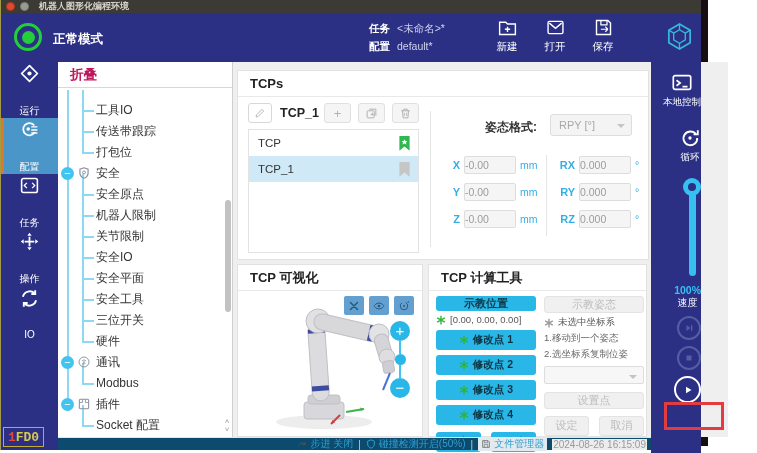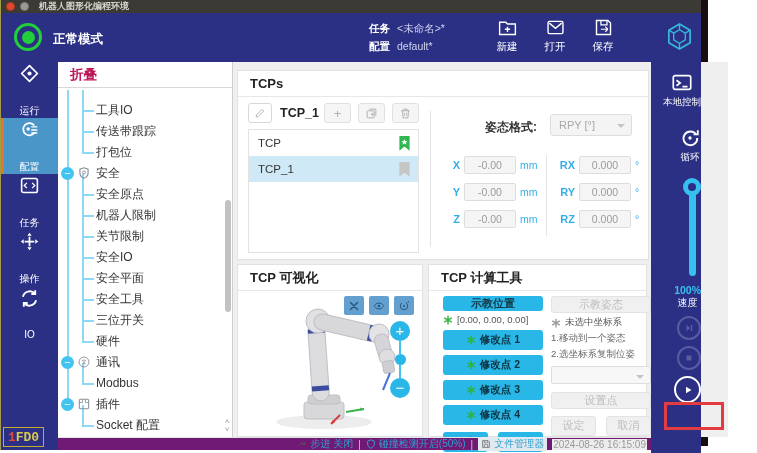--- a/index.html
+++ b/index.html
@@ -101,38 +101,38 @@
   .bm-gray .bm-star { display:none; }
   .tcps-div { position:absolute; left:192px; top:14px; height:136px; border-left:1px solid #e5e5e5; }
   .pose-fmt-label { position:absolute; left:247px; top:22px; font-size:12px; font-weight:bold; color:#333; }
   .pose-fmt-select { position:absolute; left:312px; top:17px; width:82px; height:22px; background:#f4f4f4; border:1px solid #ddd; border-radius:3px; font-size:11px; color:#a8a8a8; line-height:20px; padding-left:8px; cursor:pointer; }
   .chev { position:absolute; right:6px; top:9px; width:0; height:0; border-left:4px solid transparent; border-right:4px solid transparent; border-top:4px solid #c4c4c4; }
   .fields { position:absolute; left:204px; top:58px; display:flex; }
   .fcol { width:104px; }
   .fcol.rot { border-left:1px solid #e5e5e5; padding-left:10px; width:110px; }
   .frow { display:flex; align-items:center; height:20px; margin-bottom:7px; }
   .flabel { width:18px; text-align:right; font-size:11px; font-weight:bold; color:#35aee8; margin-right:4px; }
-  .finput { width:52px; height:18px; background:#f5f5f5; border:1px solid #ddd; border-radius:2px; font-size:10.5px; color:#9b9b9b; text-align:center; line-height:17px; }
+  .finput { width:52px; height:18px; background:#f5f5f5; border:1px solid #ddd; border-radius:2px; font-size:10.5px; color:#9b9b9b; text-align:left; line-height:17px; }
   .funit { font-size:10.5px; color:#35aee8; margin-left:4px; }
 
   
   .viz-body { position:relative; height:145px; overflow:hidden; }
   .viz-btn { position:absolute; top:5px; width:20px; height:19px; background:#64a0cf; border-radius:2px; display:flex; align-items:center; justify-content:center; cursor:pointer; }
   .viz-btn svg { width:12px; height:12px; }
   .vb1 { left:106px; } .vb2 { left:131px; } .vb3 { left:156px; }
   .zoomctl { position:absolute; left:150px; top:30px; width:24px; display:flex; flex-direction:column; align-items:center; }
   .zc-line { width:2px; height:13px; background:#41c5f0; }
   .zc-btn { width:20px; height:20px; border-radius:50%; background:#29b7e8; color:#fff; font-size:15px; line-height:19px; text-align:center; cursor:pointer; }
   .zc-plus::before { content:"+"; }
   .zc-minus::before { content:"\2212"; }
   .zc-dot { width:11px; height:11px; border-radius:50%; background:#29b7e8; cursor:pointer; }
   .robot { position:absolute; left:0px; top:0px; }
 
   
-  .calc-body { position:relative; height:145px; padding:5px 7px 0 14px; display:flex; gap:8px; }
+  .calc-body { position:relative; height:145px; padding:5px 7px 0 7px; display:flex; gap:8px; }
   .ccol { display:flex; flex-direction:column; }
   .ccol-l { width:100px; }
   .ccol-r { width:100px; }
   .cbtn { height:20px; border-radius:3px; font-size:11px; display:flex; align-items:center; justify-content:center; cursor:pointer; white-space:nowrap; }
   .cbtn-cyan { background:#29b7e8; color:#103948; font-weight:bold; }
   .cbtn-gray { background:#f0f0f0; color:#bcbcbc; border:1px solid #e3e3e3; }
   .snow { display:inline-block; width:10px; height:10px; margin-right:4px; flex:none; }
   .snow svg { width:10px; height:10px; display:block; }
   .snow-green { color:#2eb33b; }
   .snow-gray { color:#9a9a9a; }
@@ -161,21 +161,21 @@
   .slider-knob { position:absolute; left:0; top:0; width:18px; height:18px; background:#35c0f0; border-radius:50%; cursor:pointer; }
   .slider-knob::after { content:""; position:absolute; left:5px; top:5px; width:8px; height:8px; background:#2b3085; border-radius:50%; }
   .rb-speed { margin-top:6px; text-align:center; }
   .rb-speed .pct { color:#35c0f0; font-size:10.5px; font-weight:bold; }
   .rb-speed .sl { color:#fff; font-size:10px; }
   .tbtn { width:24px; height:24px; border-radius:50%; border:2px solid #565da0; display:flex; align-items:center; justify-content:center; margin-top:6px; color:#565da0; cursor:pointer; }
   .tbtn svg { width:12px; height:12px; }
   .tbtn.bright { border-color:#fff; color:#fff; width:27px; height:27px; }
 
   
-  .statusbar { position:absolute; left:57px; top:437px; width:593px; height:13px; background:#701a75; border-top:1px solid #e4e4e4; display:flex; align-items:center; justify-content:flex-end; font-size:10px; gap:5px; padding-right:4px; }
+  .statusbar { position:absolute; left:57px; top:437px; width:593px; height:13px; background:#0c4a6e; border-top:1px solid #e4e4e4; display:flex; align-items:center; justify-content:flex-end; font-size:10px; gap:5px; padding-right:4px; }
   .sb-item { display:flex; align-items:center; gap:3px; color:#2f9fd0; white-space:nowrap; }
   .sb-item svg { width:10px; height:10px; }
   .sb-sep { color:#ccc; }
   .sb-file { background:#e2e9ef; padding:0 3px; }
   .sb-time { color:#9a9a9a; background:#ececec; padding:0 1px; white-space:nowrap; }
 </style>
 </head>
 <body>
 
 <div class="app">

